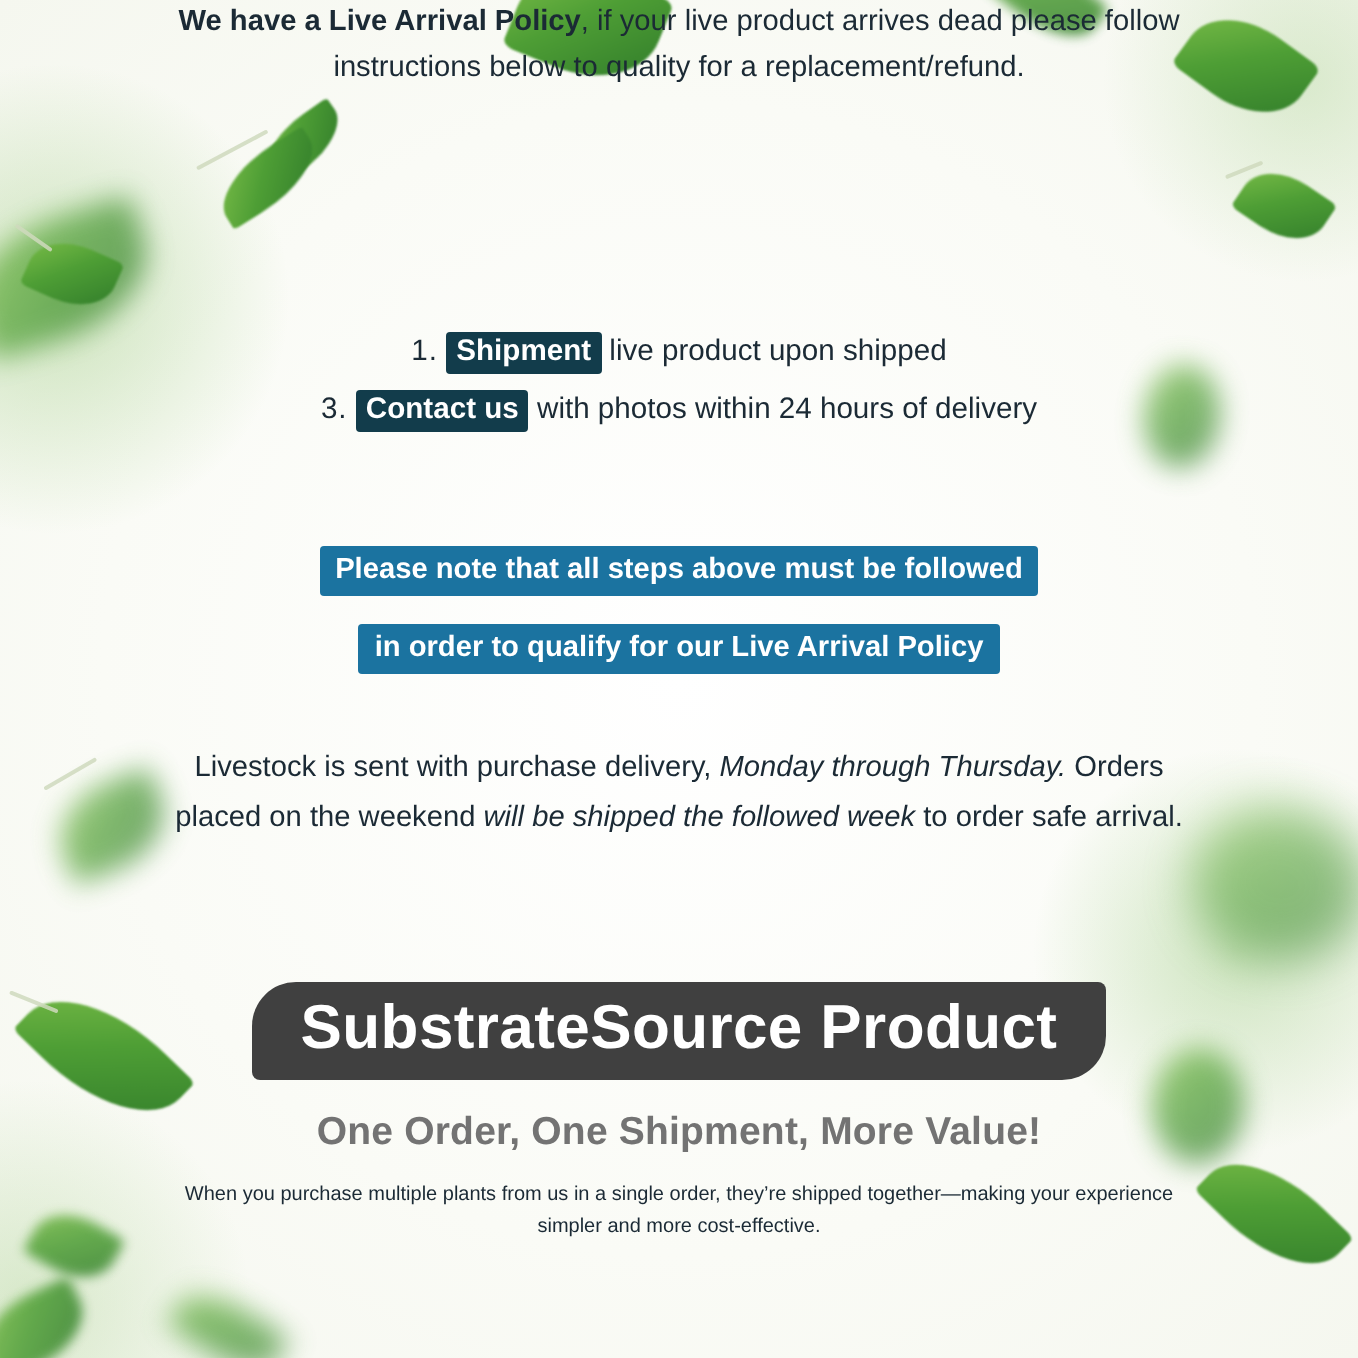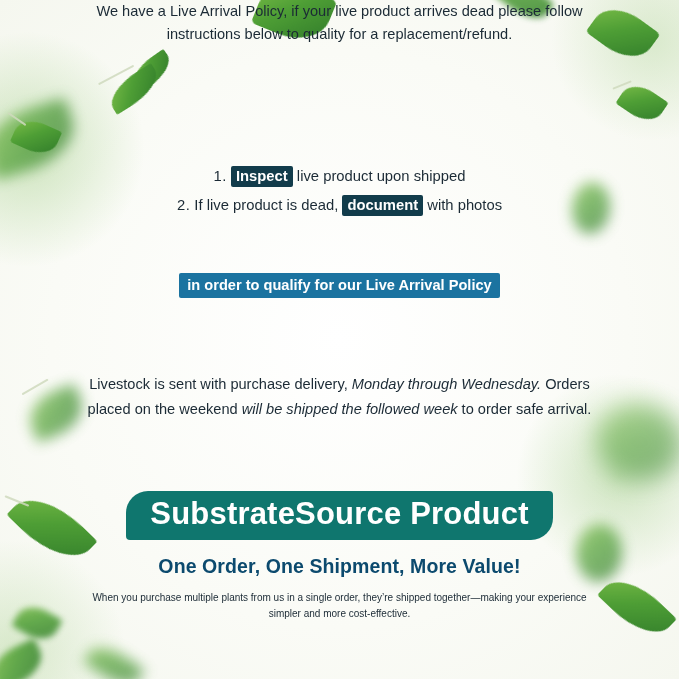--- a/index.html
+++ b/index.html
@@ -59,39 +59,39 @@
     color: #ffffff;
     font-weight: 700;
     text-align: center;
     letter-spacing: .2px;
     display: inline-block;
     padding: 7px 24px 9px 24px;
     border-radius: 22px 4px 22px 4px;
     line-height: 1.05;
   }
   .banner.blue  { background: #1b73a0; }
-  .banner.teal  { background: #0f766e; }
+  .banner.teal  { background: #404040; }
 
   .banner-row { text-align: center; }
 
   #banner-live    { font-size: 29px; }
   #banner-product { font-size: 31px; }
 
   .para {
     text-align: center;
     color: #1b2a35;
     line-height: 1.55;
   }
 
   #intro-para {
     font-size: 14.6px;
     width: 548px;
     margin: 0 auto;
   }
-  #intro-para .strong { font-weight: 400; }
+  #intro-para .strong { font-weight: 700; }
 
   .step-list {
     list-style: none;
     text-align: center;
     font-size: 14.8px;
     line-height: 1.95;
     color: #1b2a35;
   }
   .step-list li { white-space: nowrap; }
   .num { letter-spacing: .5px; }
@@ -108,35 +108,35 @@
     display: inline-block;
     background: #1b73a0;
     color: #ffffff;
     font-weight: 700;
     font-size: 14.6px;
     padding: 3px 8px 4px 8px;
     border-radius: 2px;
     line-height: 1.25;
   }
   .note-row { text-align: center; }
-  .note-row + .note-row { margin-top: 3px; }
+  .note-row + .note-row { margin-top: 14px; }
 
   #ship-para {
     font-size: 14.6px;
     width: 520px;
     margin: 0 auto;
     line-height: 1.72;
   }
   #ship-para .it { font-style: italic; }
 
   #value-heading {
     text-align: center;
     font-size: 19.5px;
     font-weight: 700;
-    color: #0c4a6e;
+    color: #737373;
     letter-spacing: .1px;
   }
 
   #value-para {
     font-size: 10px;
     width: 524px;
     margin: 0 auto;
     line-height: 1.62;
   }
 
@@ -189,36 +189,39 @@
 <div id="content">
 
 
   <p class="para" id="intro-para">
     <span class="strong">We have a Live Arrival Policy</span><span>, if your live product arrives dead please follow instructions below to quality for a replacement/refund.</span>
   </p>
 
   <ol class="step-list" id="row-steps">
     <li>
       <span class="num">1.</span><span></span>
-      <span class="tag">Inspect</span><span> live product upon shipped</span>
+      <span class="tag">Shipment</span><span> live product upon shipped</span>
     </li>
     <li>
-      <span class="num">2.</span><span> If live product is dead, </span><span class="tag">document</span><span> with photos</span>
+      <span class="num">3.</span><span> </span><span class="tag">Contact us</span><span> with photos within 24 hours of delivery</span>
     </li>
   </ol>
 
   <div id="row-note">
+    <div class="note-row">
+      <span class="note-line">Please note that all steps above must be followed</span>
+    </div>
     <div class="note-row">
       <span class="note-line">in order to qualify for our Live Arrival Policy</span>
     </div>
   </div>
 
   <div id="row-ship">
     <p class="para" id="ship-para">
-      <span>Livestock is sent with purchase delivery, </span><span class="it">Monday through Wednesday.</span><span> Orders placed on the weekend </span><span class="it">will be shipped the followed week</span><span> to order safe arrival.</span>
+      <span>Livestock is sent with purchase delivery, </span><span class="it">Monday through Thursday.</span><span> Orders placed on the weekend </span><span class="it">will be shipped the followed week</span><span> to order safe arrival.</span>
     </p>
   </div>
 
   <div class="banner-row" id="row-banner-product">
     <span class="banner teal" id="banner-product">SubstrateSource Product</span>
   </div>
 
   <div id="row-value-heading">
     <h2 id="value-heading">One Order, One Shipment, More Value!</h2>
   </div>

